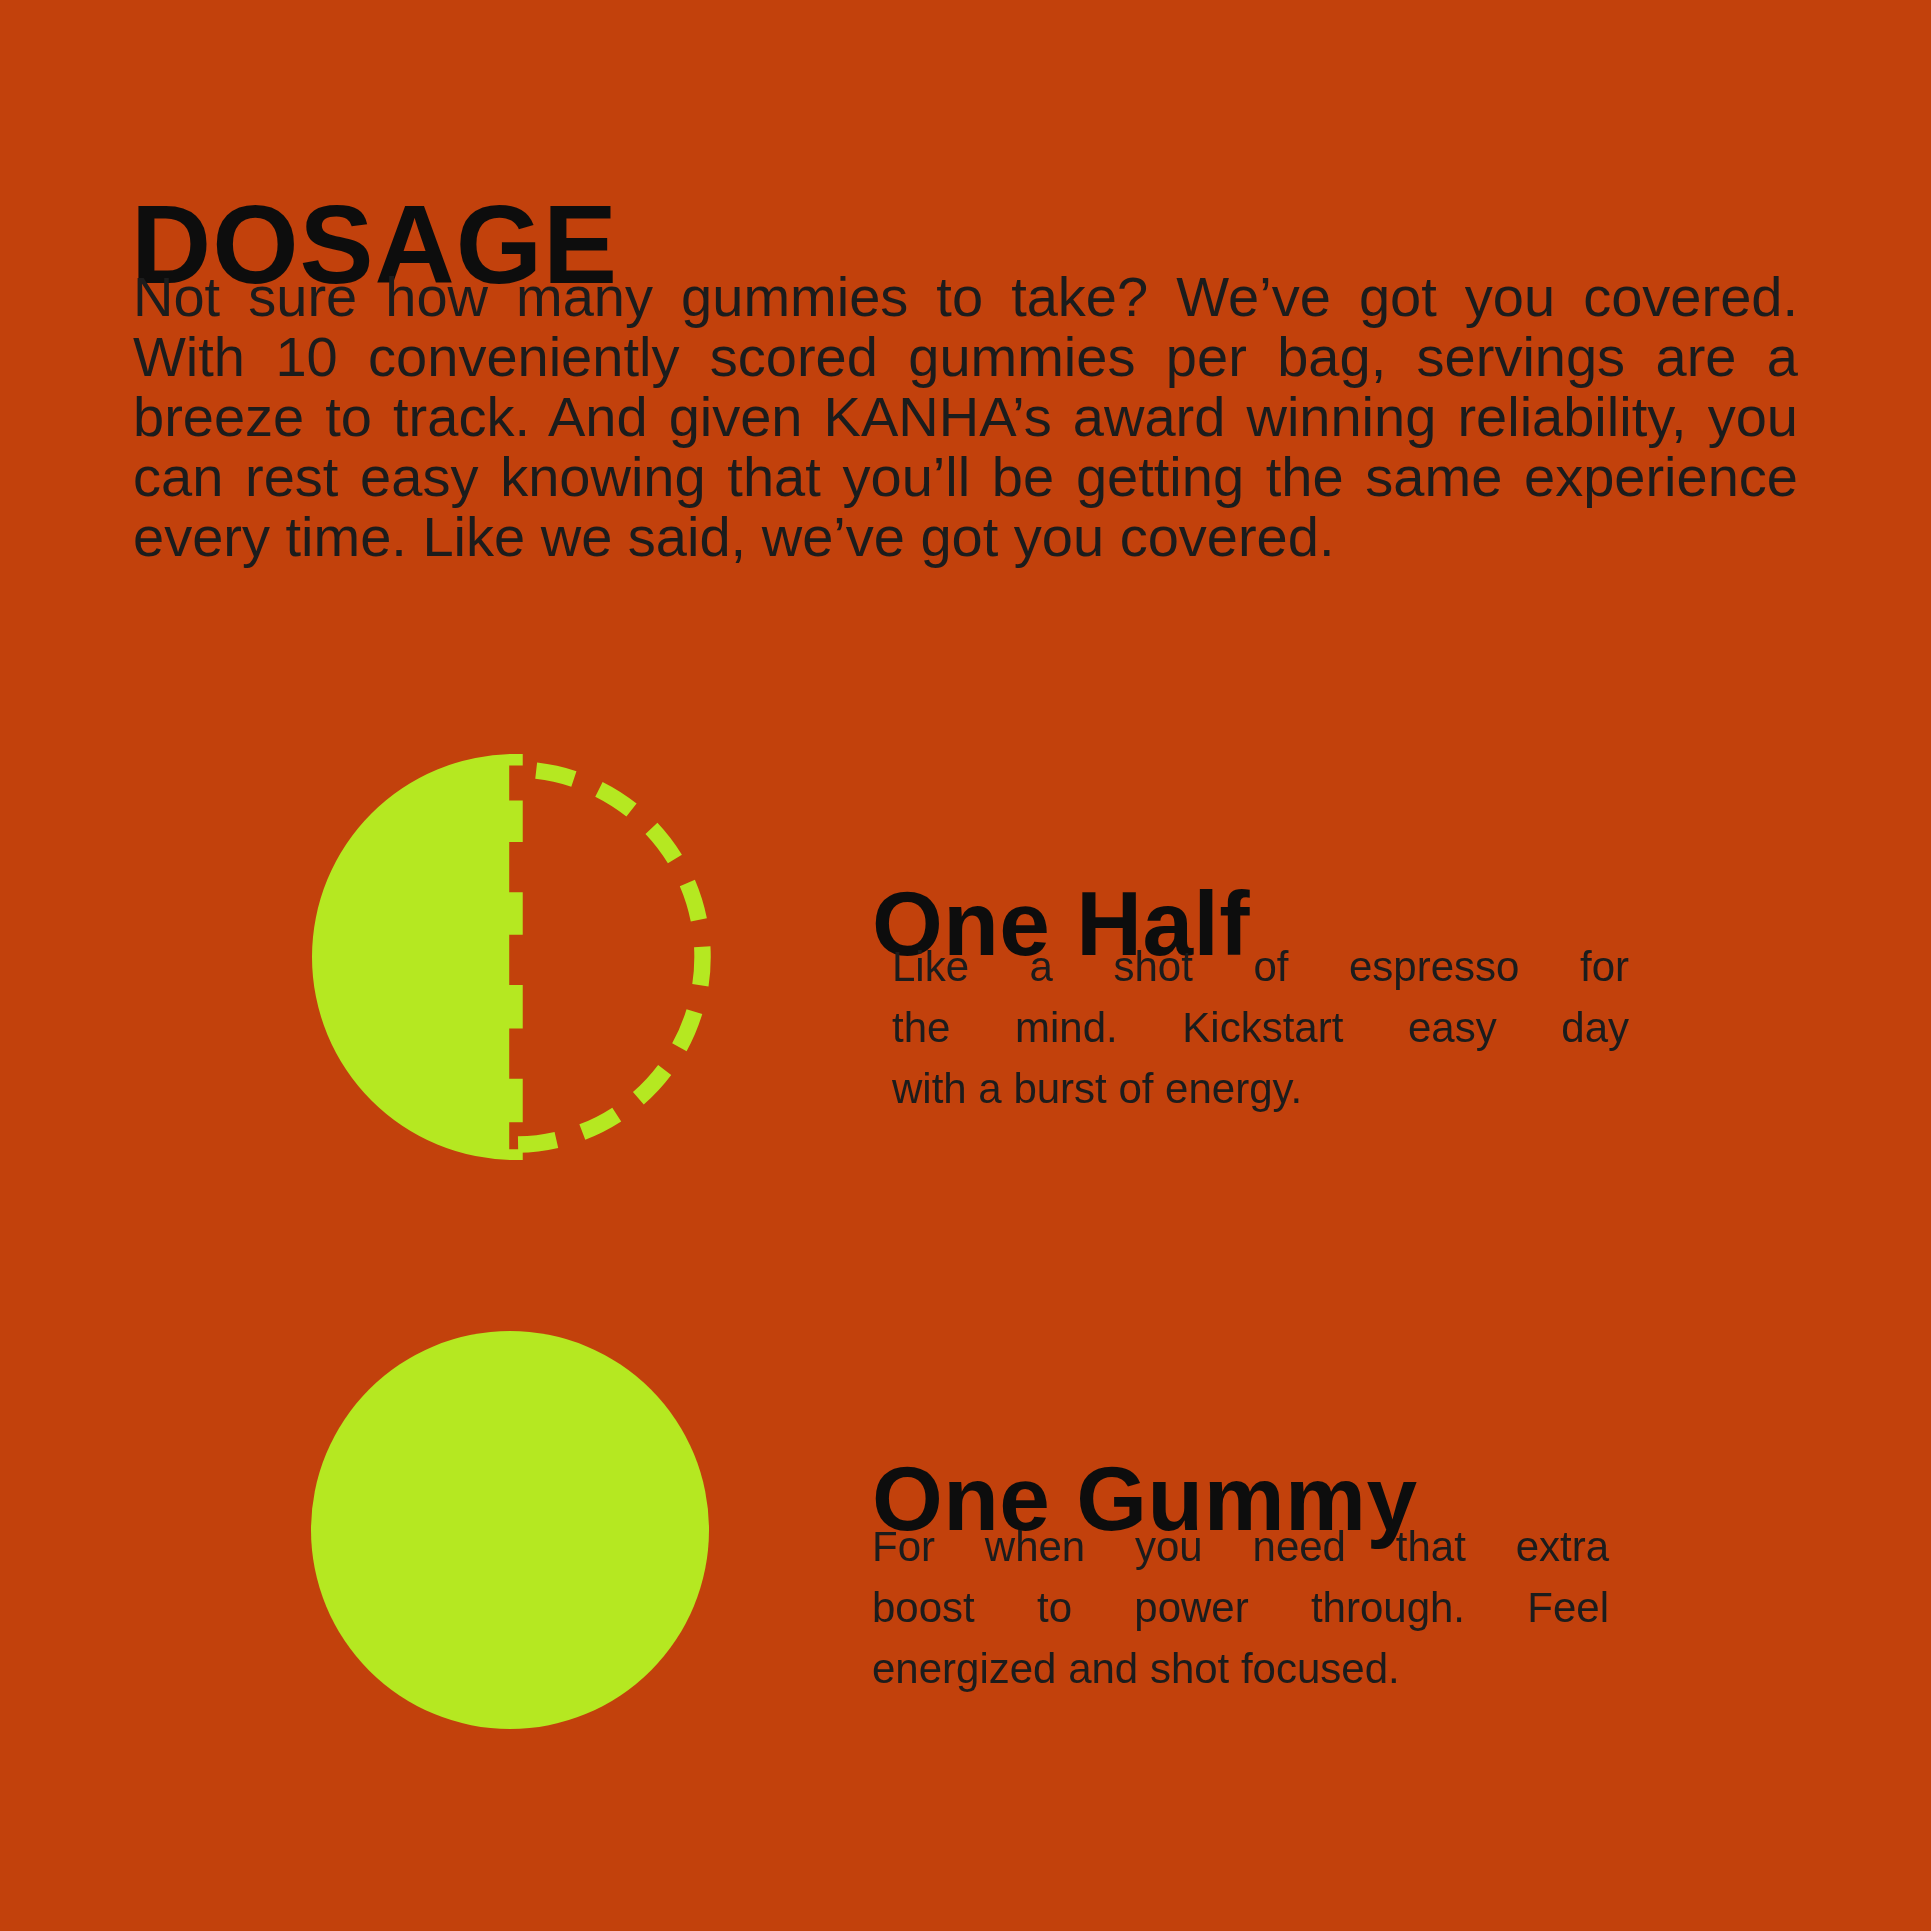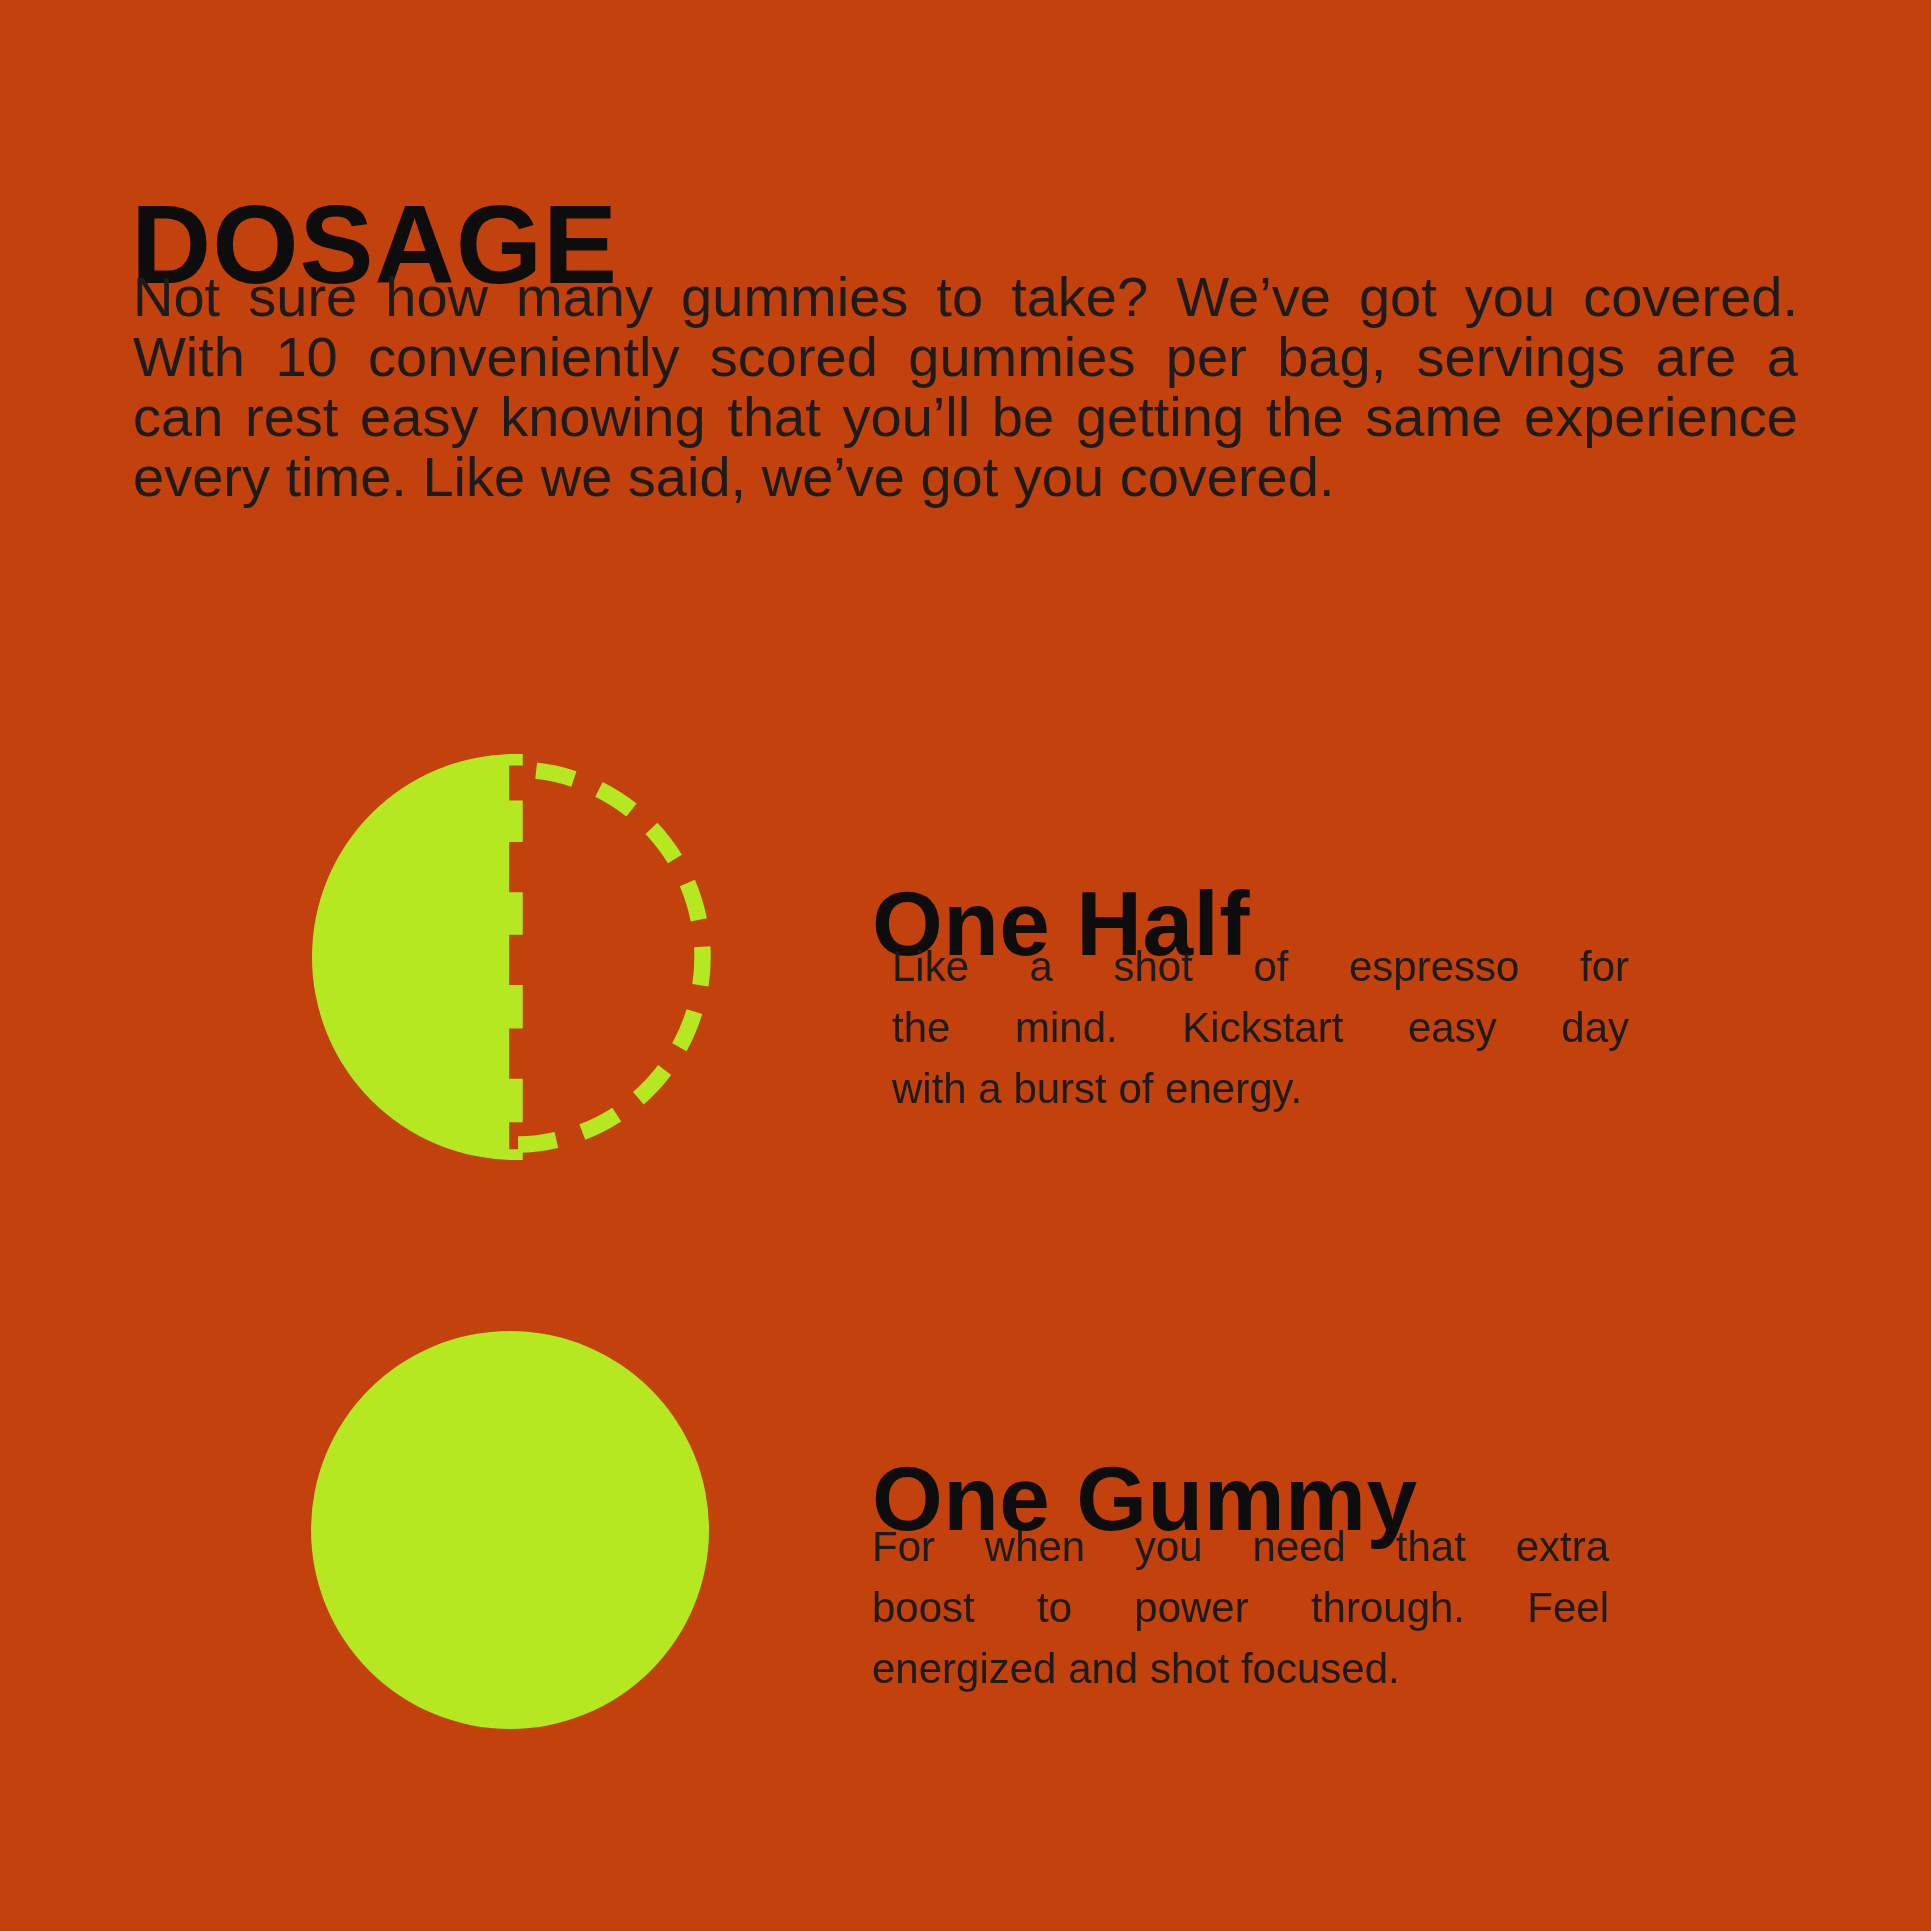--- a/index.html
+++ b/index.html
@@ -40,20 +40,21 @@
 </head>
 <body>
 
 <div id="canvas">
 
   <h1 class="page-title">DOSAGE</h1>
 
   <div class="intro">
     <div class="jline">Not sure how many gummies to take? We’ve got you covered.</div>
     <div class="jline">With 10 conveniently scored gummies per bag, servings are a</div>
+    <div class="jline">breeze to track. And given KANHA’s award winning reliability, you</div>
     <div class="jline">can rest easy knowing that you’ll be getting the same experience</div>
     <div class="jline last">every time. Like we said, we’ve got you covered.</div>
   </div>
 
   <svg class="icon-half" viewBox="0 0 420 420" xmlns="http://www.w3.org/2000/svg" aria-hidden="true">
     <path fill="var(--accent)" d="M 210,0
       A 210,210 0 0 0 210,420
       L 218,420 L 218,409
       L 204,409 L 204,381
       L 218,381 L 218,336

